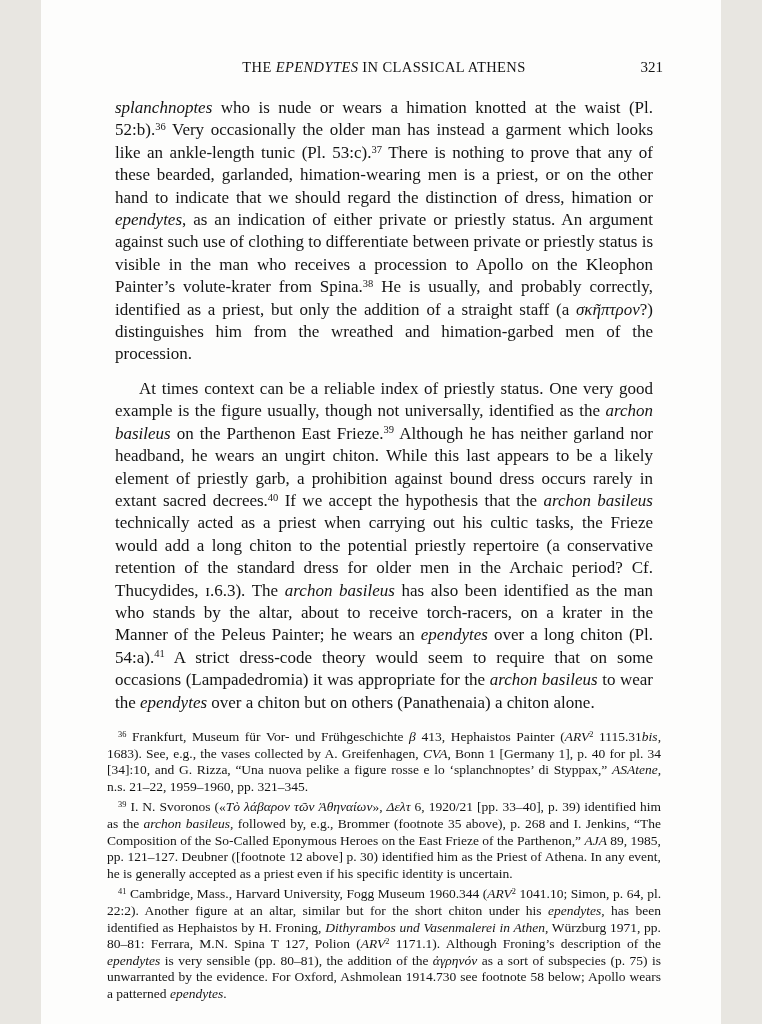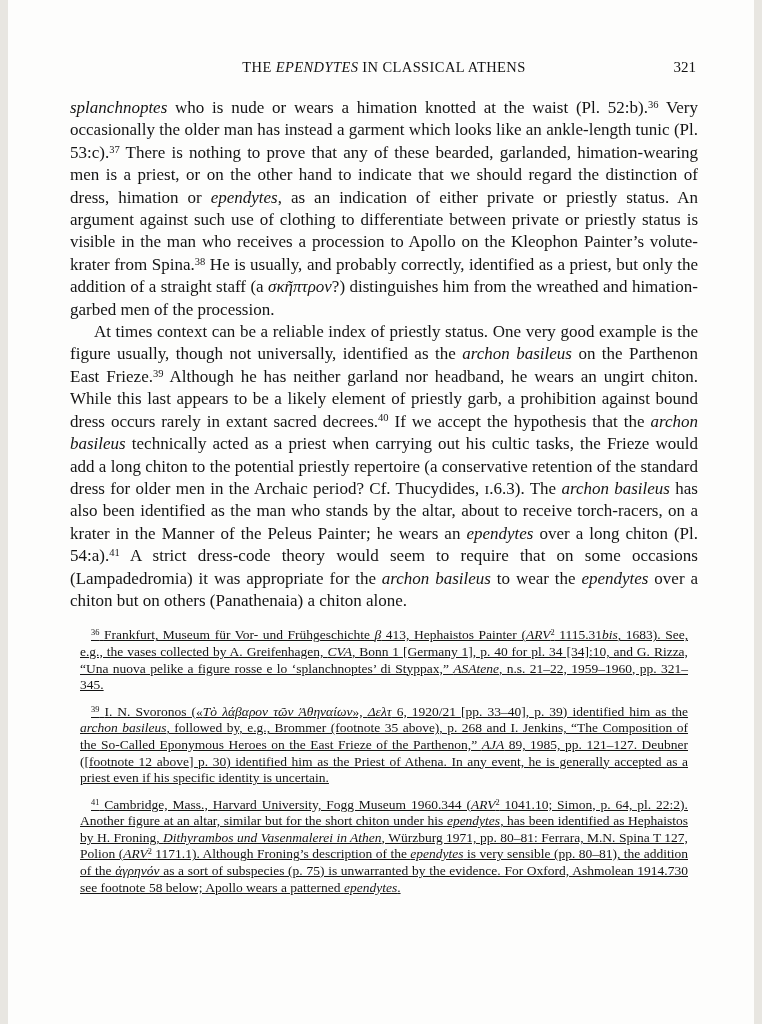--- a/index.html
+++ b/index.html
@@ -2,21 +2,21 @@
 <html lang="en"><head>
 <meta charset="utf-8">
 <style>
   html, body {
     margin: 0;
     padding: 0;
     background: #e8e6e1;
   }
   .page {
     position: relative;
-    width: 746px;
+    width: 680px;
     height: 1024px;
     margin: 0 auto;
     background: #fdfdfc;
     color: #141414;
     box-sizing: border-box;
     padding: 58px 56px 0 62px;
     font-family: "Liberation Serif", "DejaVu Serif", serif;
     overflow: hidden;
   }
   .running-header {
@@ -34,35 +34,34 @@
     right: 2px;
     top: 0;
     font-size: 15px;
   }
   .body-text {
     font-size: 17px;
     line-height: 22.4px;
     text-align: justify;
   }
   .body-text p {
-    margin: 0;
+    margin: 12px;
   }
   .body-text p.indent {
     text-indent: 24px;
   }
   .footnotes {
     margin-top: 15px;
     font-size: 13.5px;
     line-height: 16.6px;
     text-align: justify;
   }
   .footnotes p {
-    margin: 10px;
+    margin: 4px;
     text-indent: 11px;
-    text-decoration: underline;
   }
   sup {
     font-size: 0.62em;
     line-height: 0;
     vertical-align: baseline;
     position: relative;
     top: -0.5em;
   }
   .it { font-style: italic; }
 </style>

